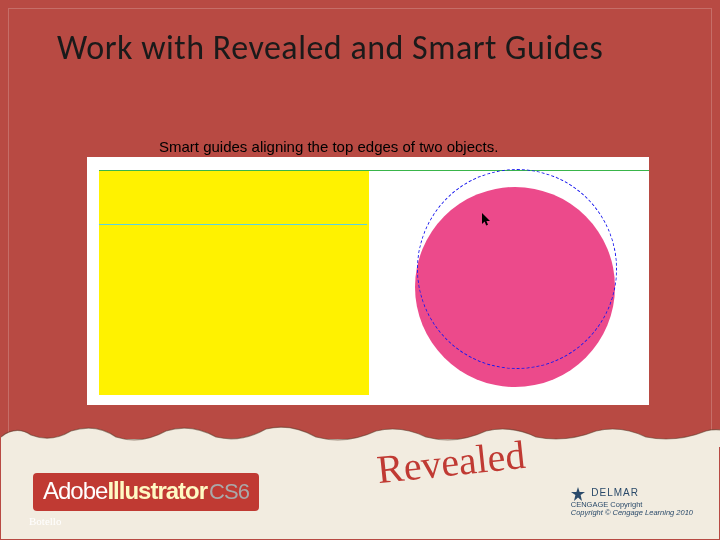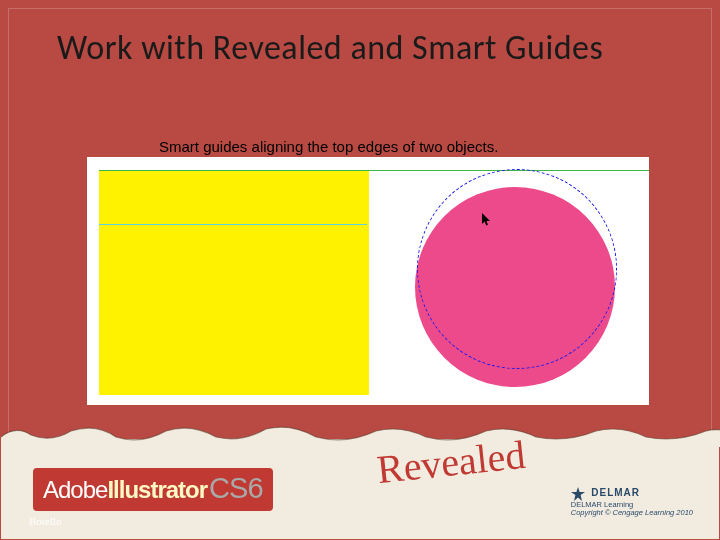--- a/index.html
+++ b/index.html
@@ -103,21 +103,21 @@
   .adobe-logo {
     display: inline-block;
     background: #c03a33;
     color: #fff;
     padding: 4px 10px 6px 10px;
     border-radius: 4px;
     font-family: "Arial Narrow", Arial, sans-serif;
   }
   .adobe-word { font-size: 24px; font-weight: 400; letter-spacing: -1px; }
   .illus-word { font-size: 24px; font-weight: 700; color: #fef9c3; letter-spacing: -1px; }
-  .cs6-word { font-size: 29px; font-weight: 300; color: #a9a9a9; letter-spacing: -1px; margin-left: 2px; }
+  .cs6-word { font-size: 22px; font-weight: 300; color: #a9a9a9; letter-spacing: -1px; margin-left: 2px; }
   .revealed {
     position: absolute;
     bottom: 34px; left: 368px;
     z-index: 4;
   }
   .botello {
     position: absolute;
     bottom: 4px; left: 20px;
     color: #fff;
     font-size: 11px;
@@ -127,21 +127,21 @@
   .delmar {
     position: absolute;
     bottom: 14px; right: 18px;
     color: #2a4a6a;
     font-size: 9px;
     font-family: Arial, sans-serif;
     text-align: left;
     z-index: 5;
     line-height: 1.1;
   }
-  .delmar .brand { font-weight: 700; font-size: 10px; letter-spacing: 1px; }
+  .delmar .brand { font-weight: 400; font-size: 10px; letter-spacing: 1px; }
   .delmar .sub { font-size: 7.5px; }
   .delmar .copy { font-size: 7.5px; font-style: italic; }
   .star {
     display: inline-block;
     width: 14px; height: 14px;
     vertical-align: middle;
     margin-right: 4px;
   }
 </style>
 </head>
@@ -189,18 +189,18 @@
 
     <div class="delmar">
       <div>
         <span class="star">
           <svg viewBox="0 0 14 14">
               <path d="M7,0 L8.6,5 L14,5 L9.6,8 L11,14 L7,10.6 L3,14 L4.4,8 L0,5 L5.4,5 Z" fill="#2a4a6a"></path>
             </svg>
         </span>
         <span class="brand">DELMAR</span>
       </div>
-      <div class="sub">DELMAR Learning</div>
+      <div class="sub">CENGAGE Copyright</div>
       <div class="copy">Copyright © Cengage Learning 2010</div>
     </div>
   </div>
 
 </div>
 
 </body></html>

